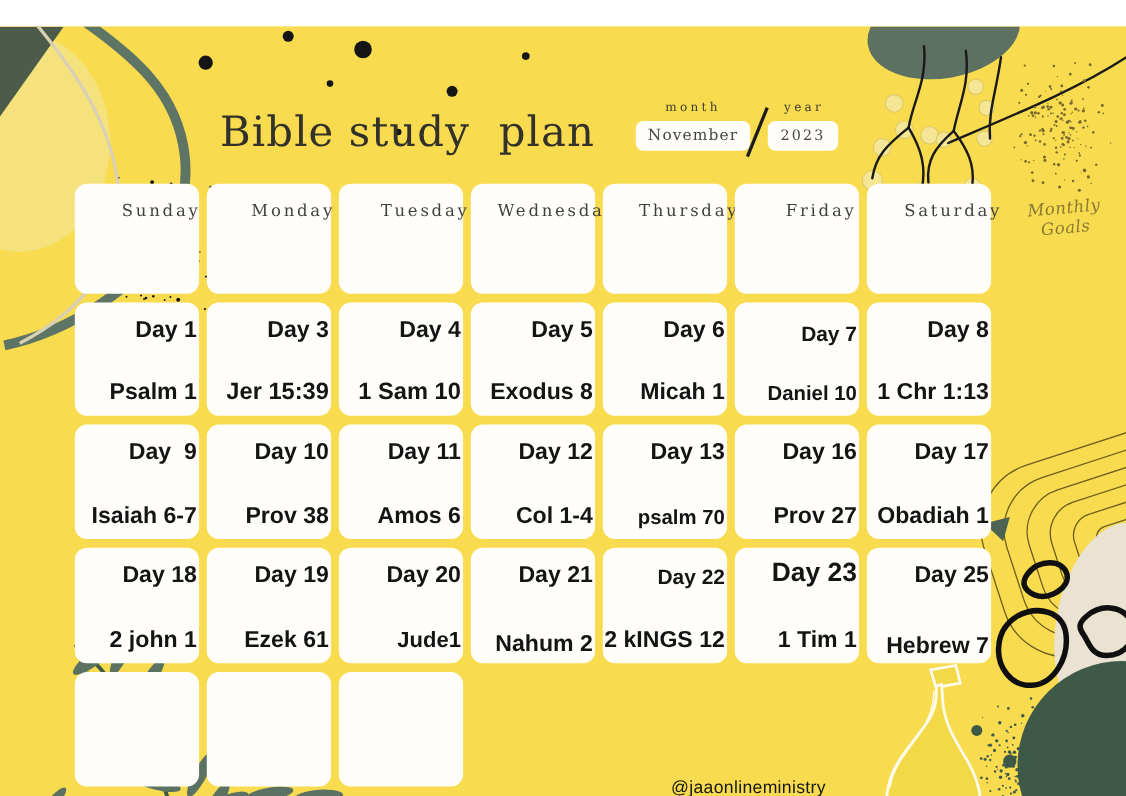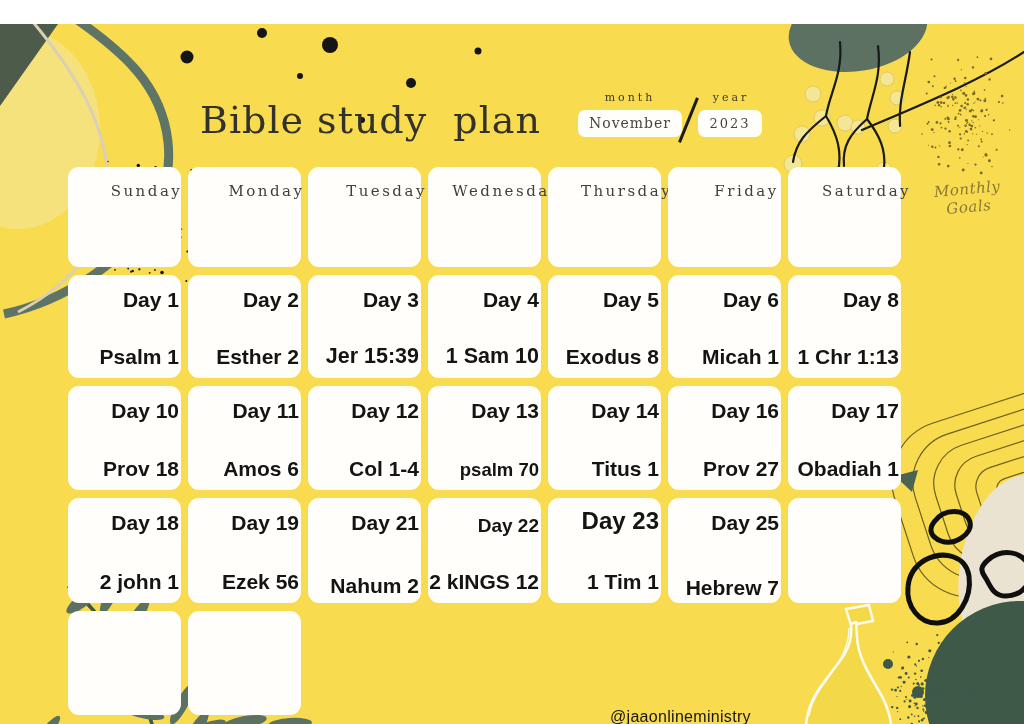--- a/index.html
+++ b/index.html
@@ -489,79 +489,83 @@
       <div class="hcell">
         <span>Friday</span>
       </div>
       <div class="hcell">
         <span>Saturday</span>
       </div>
       <div class="cell i0">
         <span class="day">Day 1</span>
         <span class="passage">Psalm 1</span>
       </div>
-      <div class="cell i1">
-        <span class="day">Day 2</span>
-        <span class="passage">Esther 2</span>
-      </div>
       <div class="cell i2">
         <span class="day">Day 3</span>
         <span class="passage">Jer 15:39</span>
       </div>
       <div class="cell i3">
         <span class="day">Day 4</span>
         <span class="passage">1 Sam 10</span>
       </div>
       <div class="cell i4">
         <span class="day">Day 5</span>
         <span class="passage">Exodus 8</span>
       </div>
       <div class="cell i5">
         <span class="day">Day 6</span>
         <span class="passage">Micah 1</span>
       </div>
+      <div class="cell i6">
+        <span class="day">Day 7</span>
+        <span class="passage">Daniel 10</span>
+      </div>
       <div class="cell i7">
         <span class="day">Day 8</span>
         <span class="passage">1 Chr 1:13</span>
       </div>
+      <div class="cell i8">
+        <span class="day">Day  9</span>
+        <span class="passage">Isaiah 6-7</span>
+      </div>
       <div class="cell i9">
         <span class="day">Day 10</span>
-        <span class="passage">Prov 18</span>
+        <span class="passage">Prov 38</span>
       </div>
       <div class="cell i10">
         <span class="day">Day 11</span>
         <span class="passage">Amos 6</span>
       </div>
       <div class="cell i11">
         <span class="day">Day 12</span>
         <span class="passage">Col 1-4</span>
       </div>
       <div class="cell i12">
         <span class="day">Day 13</span>
         <span class="passage">psalm 70</span>
       </div>
-      <div class="cell i13">
-        <span class="day">Day 14</span>
-        <span class="passage">Titus 1</span>
-      </div>
       <div class="cell i15">
         <span class="day">Day 16</span>
         <span class="passage">Prov 27</span>
       </div>
       <div class="cell i16">
         <span class="day">Day 17</span>
         <span class="passage">Obadiah 1</span>
       </div>
       <div class="cell i17">
         <span class="day">Day 18</span>
         <span class="passage">2 john 1</span>
       </div>
       <div class="cell i18">
         <span class="day">Day 19</span>
-        <span class="passage">Ezek 56</span>
+        <span class="passage">Ezek 61</span>
+      </div>
+      <div class="cell i19">
+        <span class="day">Day 20</span>
+        <span class="passage">Jude1</span>
       </div>
       <div class="cell i20">
         <span class="day">Day 21</span>
         <span class="passage">Nahum 2</span>
       </div>
       <div class="cell i21">
         <span class="day">Day 22</span>
         <span class="passage">2 kINGS 12</span>
       </div>
       <div class="cell i22">

